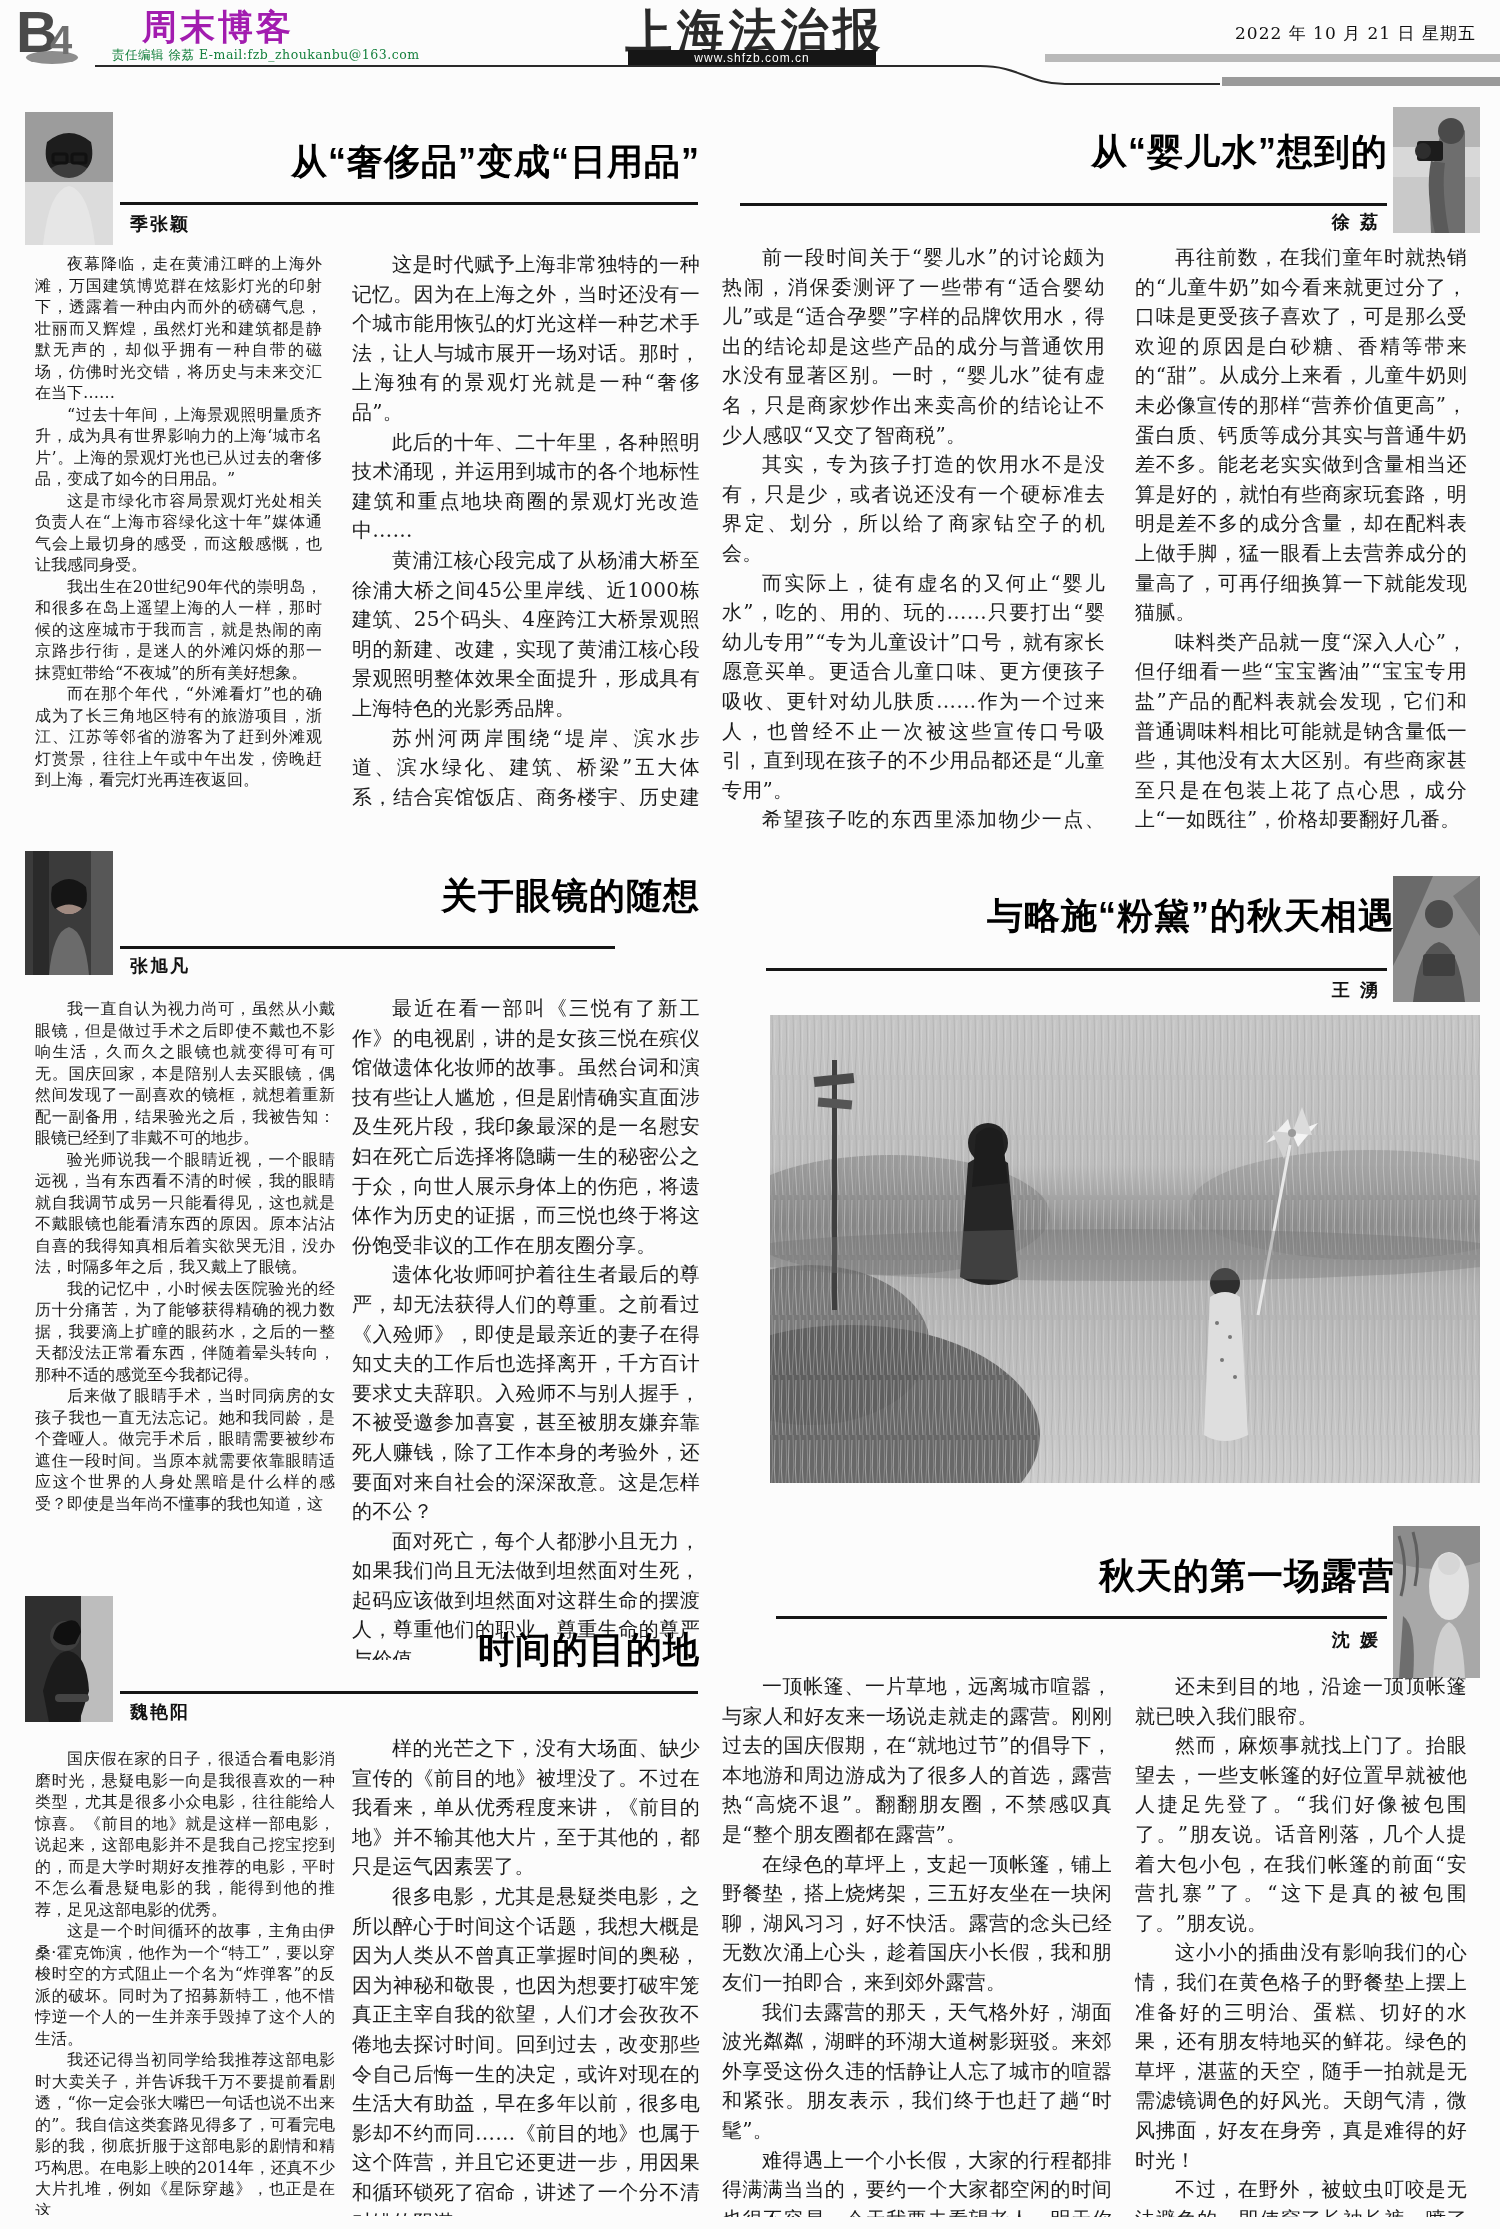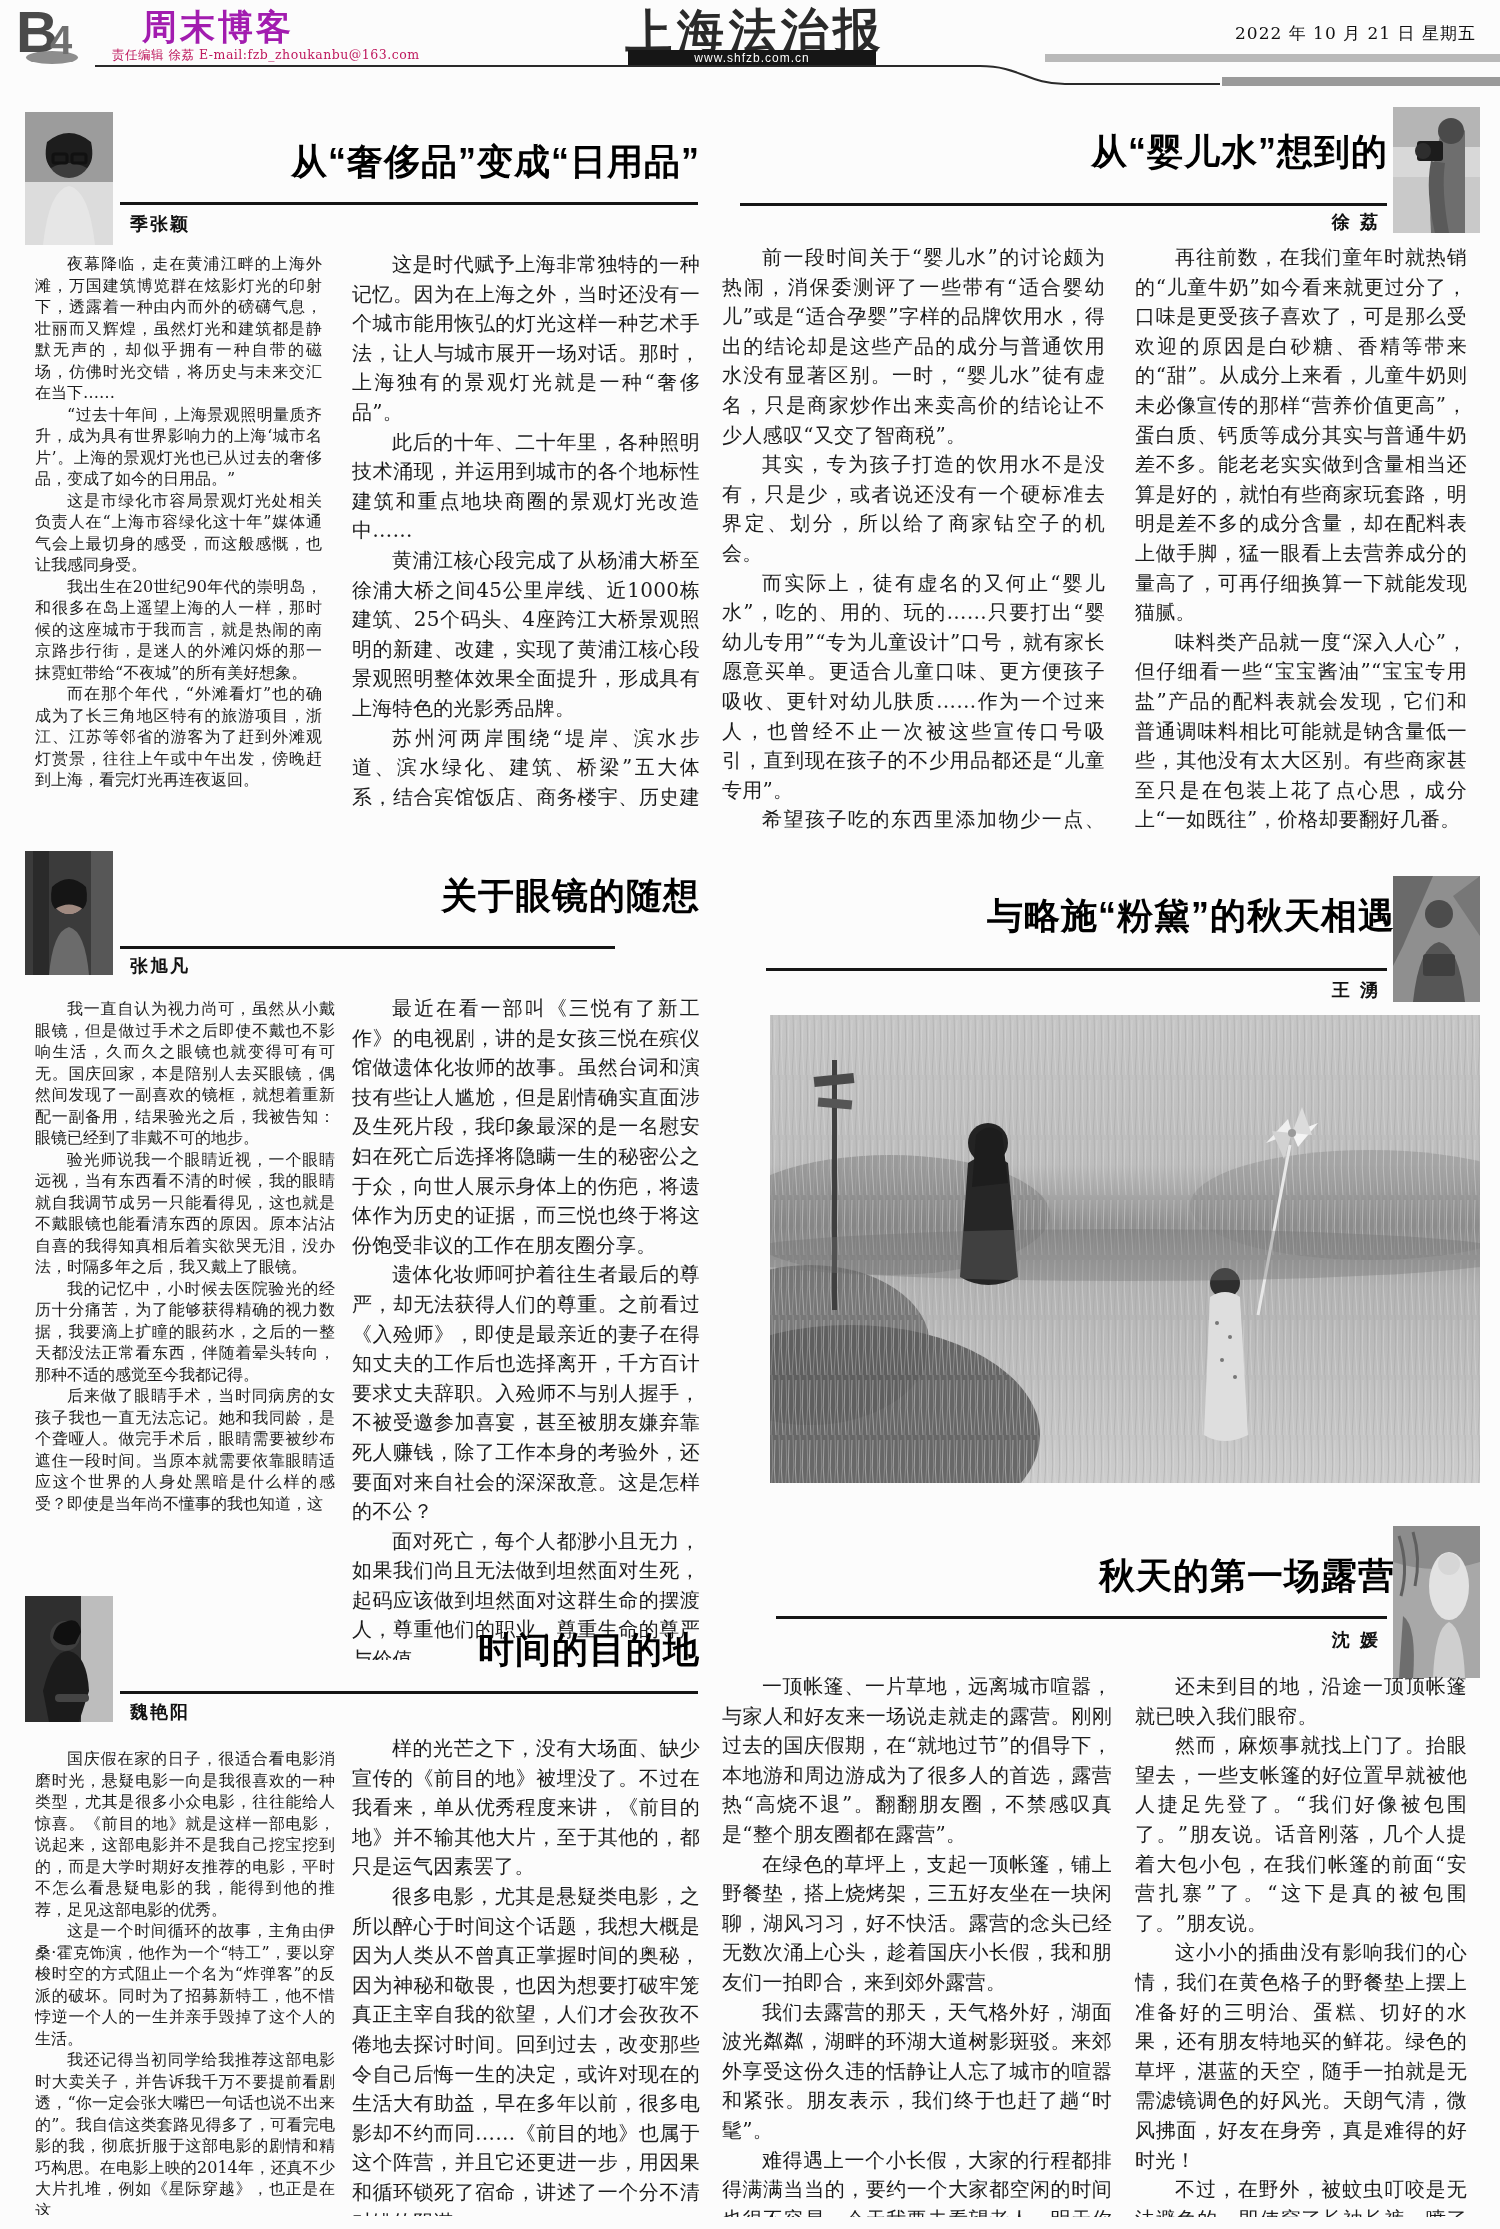--- a/index.html
+++ b/index.html
@@ -5,21 +5,21 @@
   html,body{margin:0;padding:0;background:#e8e8e8;}
   .page{position:relative;width:1500px;height:2229px;background:#fcfcfc;overflow:hidden;
         font-family:"DejaVu Serif",serif;color:#1c1c1c;margin:0 auto;}
   .abs{position:absolute;}
   
   .b4-logo{left:16px;top:4px;width:82px;height:58px;}
   .b4-b{position:absolute;left:0;top:-6px;font-family:"Liberation Sans",sans-serif;font-weight:bold;font-size:58px;color:#4a4a4a;}
   .b4-4{position:absolute;left:34px;top:14px;font-family:"Liberation Sans",sans-serif;font-weight:bold;font-size:40px;color:#6f6f6f;}
   .b4-shadow{position:absolute;left:10px;top:47px;width:52px;height:13px;background:#8d8d8d;border-radius:50%;}
   .section-name{left:106px;top:4px;font-family:"Liberation Sans",sans-serif;font-weight:bold;font-size:35px;letter-spacing:3px;color:#a21caf;margin-left:36px;}
-  .editor-line{left:112px;top:47px;font-size:12.5px;color:#be185d;letter-spacing:.5px;}
+  .editor-line{left:112px;top:47px;font-size:12.5px;color:#15803d;letter-spacing:.5px;}
   .masthead{left:555px;top:0px;width:400px;text-align:center;font-weight:900;font-size:47px;
             letter-spacing:5px;color:#2a2a2a;font-family:"DejaVu Serif",serif;transform:rotate(-.6deg);}
   .site-bar{left:628px;top:50px;width:248px;height:16px;background:#161616;color:#fff;
             font-family:"Liberation Sans",sans-serif;font-size:12px;text-align:center;line-height:16px;letter-spacing:1px;}
   .date-line{left:1235px;top:22px;font-size:17px;color:#111;letter-spacing:1px;}
   .gray-strip-1{left:1045px;top:54px;width:455px;height:8px;background:#b9b9b9;}
   .gray-strip-2{left:1222px;top:77px;width:278px;height:9px;background:#9a9a9a;}
   
   .a-title{font-family:"Liberation Sans",sans-serif;font-weight:bold;color:#000000;text-align:right;white-space:nowrap;}
   .t36{font-size:36px;letter-spacing:1px;}

